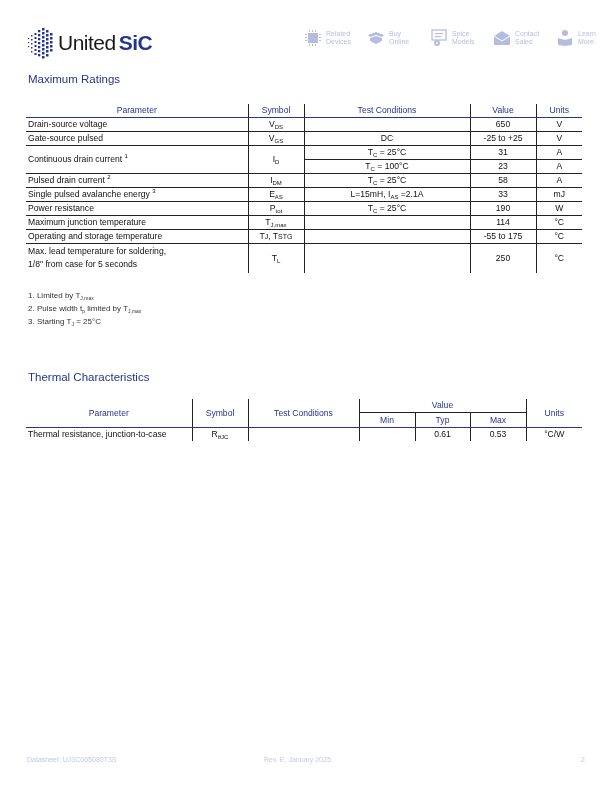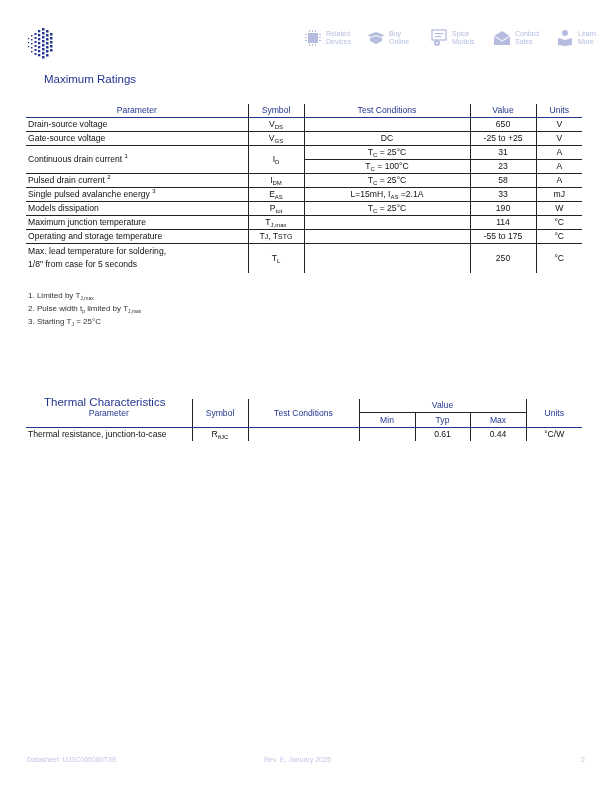--- a/index.html
+++ b/index.html
@@ -10,21 +10,21 @@
   .logo { left:27px; top:27px; width:130px; height:32px; display:flex; align-items:center; }
   .logo-hex { width:28px; height:32px; position:relative; }
   .logo-text { font-size:21px; letter-spacing:-0.5px; margin-left:3px; color:#1a1a1a; font-family:"Liberation Sans", sans-serif; }
   .logo-text b { color:#23358f; font-weight:bold; margin-left:3px; }
 
   .navlinks { left:303px; top:28px; display:flex; gap:6px; }
   .navlink { display:flex; align-items:center; gap:3px; width:57px; cursor:pointer; }
   .navicon { width:20px; height:20px; display:flex; align-items:center; justify-content:center; }
   .navlabel { font-size:7px; line-height:8px; color:#b6bce0; }
 
-  .section-title { font-size:11.5px; color:#23358f; left:44px; }
+  .section-title { font-size:11.5px; color:#23358f; left:28px; }
 
   table.ds { border-collapse:collapse; position:absolute; font-size:8.6px; }
   table.ds td, table.ds th { padding:0 2px; height:13px; line-height:11px; }
   table.ds th { color:#23358f; font-weight:normal; border-bottom:1.3px solid #23358f; }
   table.ds td { border-bottom:1px solid #222; text-align:center; }
   table.ds td.param { text-align:left; }
   .vl { border-left:1px solid #222; }
   sub { font-size:6px; vertical-align:-2px; line-height:0; }
   sup { font-size:6px; vertical-align:4px; line-height:0; }
 
@@ -77,20 +77,21 @@
           <rect x="19" y="23" width="2.5" height="2.5"></rect>
           <rect x="19" y="27" width="2.5" height="2.5"></rect>
         <rect x="23" y="6" width="2.5" height="2.5"></rect>
           <rect x="23" y="10" width="2.5" height="2.5"></rect>
           <rect x="23" y="14" width="2.5" height="2.5"></rect>
           <rect x="23" y="18" width="2.5" height="2.5"></rect>
           <rect x="23" y="22" width="2.5" height="2.5"></rect>
       </g>
     </svg>
   </div>
+  <span class="logo-text"><span>United</span><b>SiC</b></span>
 </div>
 
 <div class="abs navlinks">
   <div class="navlink">
     <span class="navicon">
       <svg width="18" height="18" viewBox="0 0 18 18">
           <rect x="4" y="4" width="10" height="10" fill="#b6bce0"></rect>
           <g fill="#b6bce0">
             <rect x="1" y="5" width="2" height="1"></rect>
             <rect x="1" y="8" width="2" height="1"></rect>
@@ -171,21 +172,21 @@
 
   <tr>
     <td class="param">Drain-source voltage</td>
     <td class="vl"><span>V</span><sub>DS</sub></td>
     <td class="vl"></td>
     <td class="vl">650</td>
     <td class="vl">V</td>
   </tr>
 
   <tr>
-    <td class="param">Gate-source voltage</td>
+    <td class="param">Gate-source pulsed</td>
     <td class="vl"><span>V</span><sub>GS</sub></td>
     <td class="vl">DC</td>
     <td class="vl">-25 to +25</td>
     <td class="vl">V</td>
   </tr>
 
   <tr>
     <td class="param" rowspan="2"><span>Continuous drain current</span> <sup>1</sup></td>
     <td class="vl" rowspan="2"><span>I</span><sub>D</sub></td>
     <td class="vl"><span>T</span><sub>C</sub><span> = 25°C</span></td>
@@ -208,21 +209,21 @@
 
   <tr>
     <td class="param"><span>Single pulsed avalanche energy</span> <sup>3</sup></td>
     <td class="vl"><span>E</span><sub>AS</sub></td>
     <td class="vl"><span>L=15mH, I</span><sub>AS</sub><span> =2.1A</span></td>
     <td class="vl">33</td>
     <td class="vl">mJ</td>
   </tr>
 
   <tr>
-    <td class="param">Models dissipation</td>
+    <td class="param">Power resistance</td>
     <td class="vl"><span>P</span><sub>tot</sub></td>
     <td class="vl"><span>T</span><sub>C</sub><span> = 25°C</span></td>
     <td class="vl">190</td>
     <td class="vl">W</td>
   </tr>
 
   <tr>
     <td class="param">Maximum junction temperature</td>
     <td class="vl"><span>T</span><sub>J,max</sub></td>
     <td class="vl"></td>
@@ -247,21 +248,21 @@
   </tr>
 </tbody>
   </table>
 
 <div class="abs notes">
   <div><span>1.</span> <span>Limited by T</span><sub>J,max</sub></div>
   <div><span>2.</span> <span>Pulse width t</span><sub>p</sub><span> limited by T</span><sub>J,max</sub></div>
   <div><span>3.</span> <span>Starting T</span><sub>J</sub><span> = 25°C</span></div>
 </div>
 
-<div class="abs section-title" style="top:371px;margin-top:25px;">Thermal Characteristics</div>
+<div class="abs section-title" style="top:371px;">Thermal Characteristics</div>
 
 <table class="ds" style="left:26px; top:399px; width:556px;">
   <colgroup>
       <col style="width:166px">
       <col style="width:56px">
       <col style="width:111px">
       <col style="width:56px">
       <col style="width:55px">
       <col style="width:56px">
       <col style="width:56px">
@@ -278,21 +279,21 @@
     <th class="vl">Min</th>
     <th class="vl">Typ</th>
     <th class="vl">Max</th>
   </tr>
   <tr>
     <td class="param" style="border-bottom:none;">Thermal resistance, junction-to-case</td>
     <td class="vl" style="border-bottom:none;"><span>R</span><sub>θJC</sub></td>
     <td class="vl" style="border-bottom:none;"></td>
     <td class="vl" style="border-bottom:none;"></td>
     <td class="vl" style="border-bottom:none;">0.61</td>
-    <td class="vl" style="border-bottom:none;">0.44</td>
+    <td class="vl" style="border-bottom:none;">0.53</td>
     <td class="vl" style="border-bottom:none;margin-left:28px;">°C/W</td>
   </tr>
 </tbody>
   </table>
 
 <div class="abs footer" style="left:27px;">Datasheet: UJ3C065080T3S</div>
 <div class="abs footer" style="left:264px;">Rev. E, January 2025</div>
 <div class="abs footer" style="left:581px;">2</div>
 
 </body></html>

